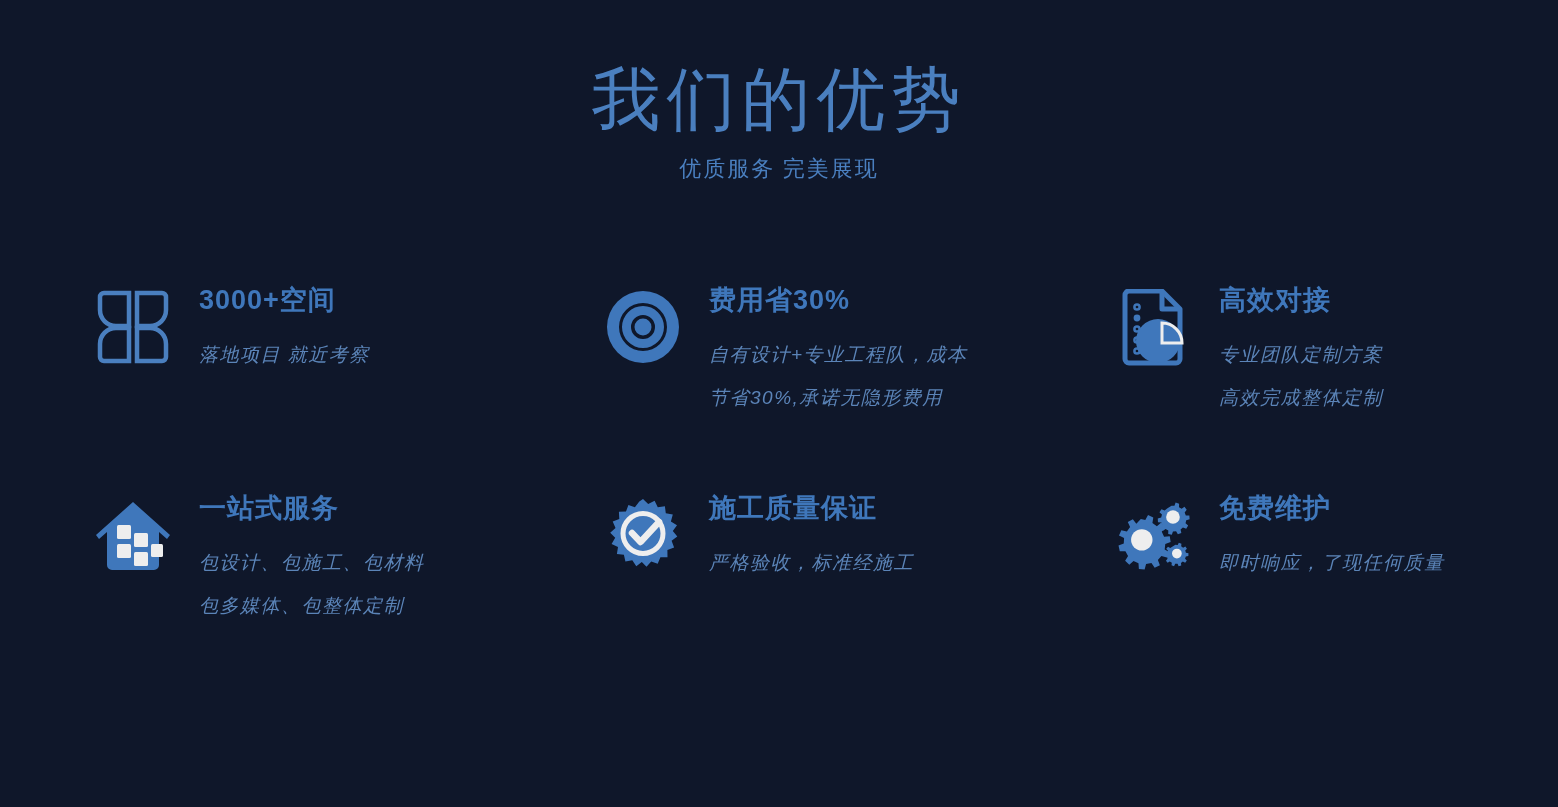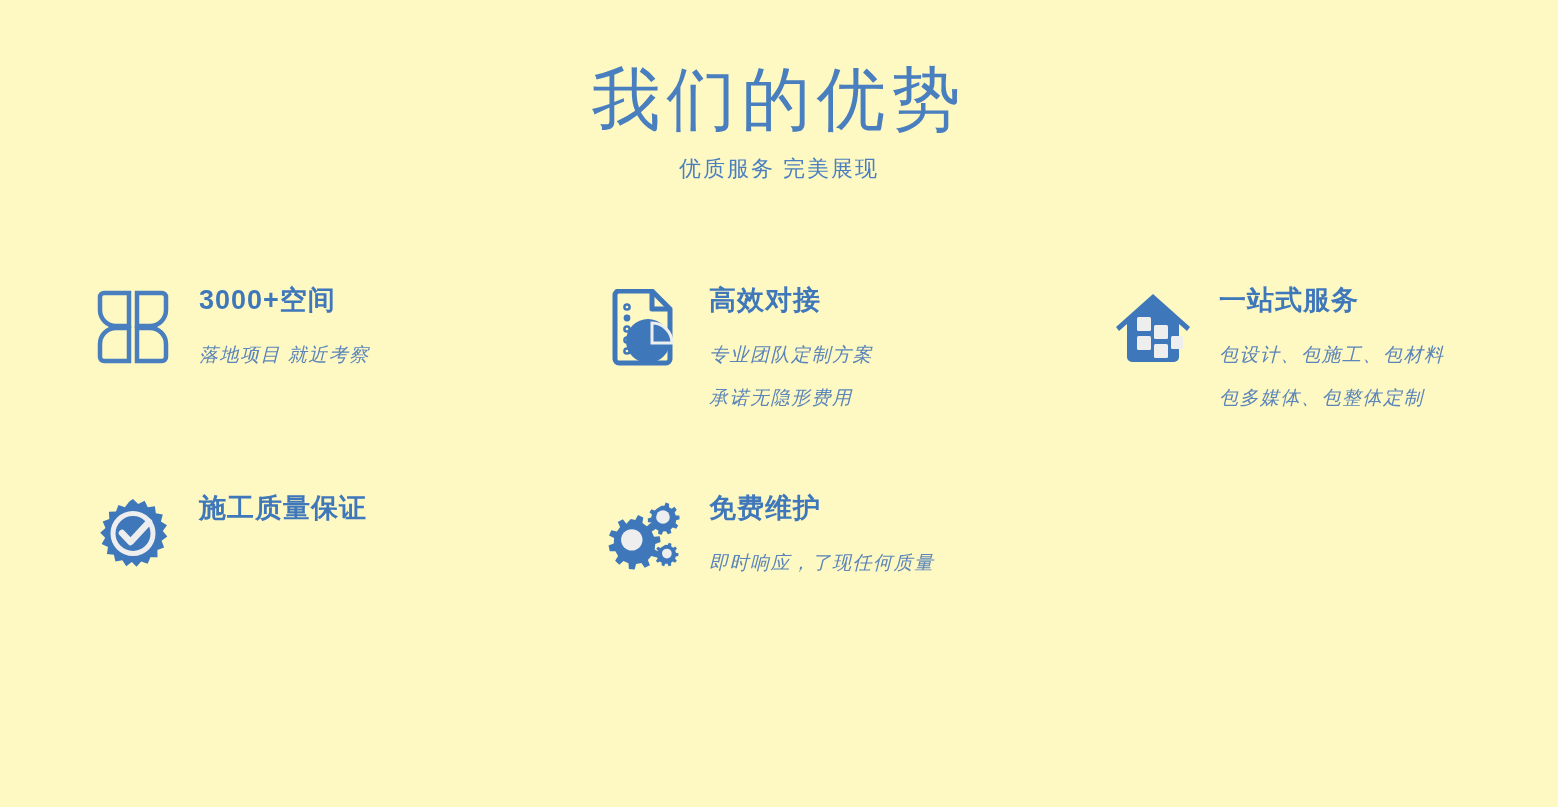--- a/index.html
+++ b/index.html
@@ -12,21 +12,21 @@
     background: #eeeeee;
     font-family: "Liberation Sans", "DejaVu Sans", sans-serif;
     overflow: hidden;
     position: relative;
   }
 
   .page {
     position: relative;
     width: 1558px;
     height: 807px;
-    background: #fef9c3;
+    background: #0f172a;
   }
 
   
   .header {
     position: absolute;
     top: 58px;
     left: 0;
     width: 1558px;
     text-align: center;
   }
@@ -43,20 +43,21 @@
   .header-subtitle {
     font-size: 22px;
     line-height: 30px;
     font-weight: 400;
     color: #4a7fbf;
     letter-spacing: 2px;
     margin: 0;
     padding: 0;
     margin-top: 12px;
     white-space: nowrap;
+    font-family: Liberation Serif, serif;
   }
 
   
   .features {
     position: absolute;
     top: 275px;
     left: 95px;
     width: 1395px;
     display: grid;
     grid-template-columns: 510px 510px 375px;
@@ -137,20 +138,39 @@
             <path d="M41,72 H66 a4,4 0 0 0 4,-4 V55 a16,16 0 0 0 -16,-16 H41 a0,0 0 0 0 0,0 V72 Z"></path>
           </g>
         </svg>
       </div>
       <div class="feature-body">
         <div class="feature-title">3000+空间</div>
         <div class="feature-desc-line">落地项目 就近考察</div>
       </div>
     </div>
 
+    <div class="feature row1">
+      <div class="feature-icon">
+        <svg width="74" height="76" viewBox="0 0 74 76">
+          <g fill="#3f77bb">
+            <path d="M37,2 a36,36 0 0 1 36,36 h-12 a24,24 0 0 0 -24,-24 Z"></path>
+            <path d="M73,38 a36,36 0 0 1 -36,36 V62 a24,24 0 0 0 24,-24 Z"></path>
+            <path d="M37,74 a36,36 0 0 1 -36,-36 h12 a24,24 0 0 0 24,24 Z"></path>
+            <path d="M1,38 a36,36 0 0 1 36,-36 v12 a24,24 0 0 0 -24,24 Z"></path>
+            <path d="M37,17 a21,21 0 1 1 0,42 a21,21 0 1 1 0,-42 Z M37,26 a12,12 0 1 0 0,24 a12,12 0 1 0 0,-24 Z"></path>
+            <circle cx="37" cy="38" r="8.5"></circle>
+          </g>
+        </svg>
+      </div>
+      <div class="feature-body">
+        <div class="feature-title">费用省30%</div>
+        <div class="feature-desc-line">自有设计+专业工程队，成本</div>
+        <div class="feature-desc-line">节省30%,承诺无隐形费用</div>
+      </div>
+    </div>
 
     <div class="feature row1">
       <div class="feature-icon">
         <svg width="70" height="78" viewBox="0 0 70 78">
           <path d="M7,6 a4,4 0 0 1 4,-4 H44 L62,20 V70 a4,4 0 0 1 -4,4 H11 a4,4 0 0 1 -4,-4 Z" fill="none" stroke="#3f77bb" stroke-width="5" stroke-linejoin="round"></path>
           <path d="M44,2 V20 H62" fill="none" stroke="#3f77bb" stroke-width="5" stroke-linejoin="round"></path>
           <g fill="none" stroke="#3f77bb" stroke-width="2.5">
             <circle cx="19" cy="18" r="2.6"></circle>
             <circle cx="19" cy="40" r="2.6"></circle>
             <circle cx="19" cy="51" r="2.6"></circle>
@@ -160,21 +180,21 @@
           <g fill="#3f77bb">
             <path d="M40,30 a22,22 0 1 0 0,44 a22,22 0 0 0 0,-44 Z M40,30 V52 H62 a22,22 0 0 0 -22,-22 Z"></path>
             <path d="M44,34 a20,20 0 0 1 20,20 H44 Z"></path>
           </g>
           <path d="M44,34 a20,20 0 0 1 20,20 H44 Z" fill="#3f77bb" stroke="#eeeeee" stroke-width="3"></path>
         </svg>
       </div>
       <div class="feature-body">
         <div class="feature-title">高效对接</div>
         <div class="feature-desc-line">专业团队定制方案</div>
-        <div class="feature-desc-line">承诺无隐形费用</div>
+        <div class="feature-desc-line">高效完成整体定制</div>
       </div>
     </div>
 
     <div class="feature row2">
       <div class="feature-icon">
         <svg width="76" height="74" viewBox="0 0 76 74">
           <path d="M38,3 L75,36 L72,40 L64,33 V66 a5,5 0 0 1 -5,5 H17 a5,5 0 0 1 -5,-5 V33 L4,40 L1,36 Z" fill="#3f77bb"></path>
           <g fill="#eeeeee">
             <rect x="22" y="26" width="14" height="14" rx="1.5"></rect>
             <rect x="22" y="45" width="14" height="14" rx="1.5"></rect>
@@ -202,20 +222,21 @@
                      L19.4,62.6 L17.9,55.7 L10.9,54.9 L12.0,48.0 L5.6,45.0 L9.2,38.8 L4.2,33.7
                      L9.5,29.0 L6.7,22.5 L13.3,19.9 L12.9,12.8 L20.0,12.6 L22.4,5.9 L28.9,8.2
                      L33.3,2.6 Z"></path>
           </g>
           <circle cx="37" cy="34.5" r="20" fill="none" stroke="#eeeeee" stroke-width="5"></circle>
           <path d="M26,34 L34.5,43 L53,23" fill="none" stroke="#eeeeee" stroke-width="6.5" stroke-linecap="round" stroke-linejoin="round"></path>
         </svg>
       </div>
       <div class="feature-body">
         <div class="feature-title">施工质量保证</div>
+        <div class="feature-desc-line">严格验收，标准经施工</div>
       </div>
     </div>
 
     <div class="feature row2">
       <div class="feature-icon">
         <svg width="78" height="72" viewBox="0 0 78 72">
           <g fill="#3f77bb">
 
             <path d="M26.5,19.5
                      l4.6,1.1 2.8,-5.2 5.4,2.6 -0.9,5.8 4.6,3.1 4.5,-3.7 3.8,4.6 -3.3,4.9 2.4,5.0 5.8,-0.3

